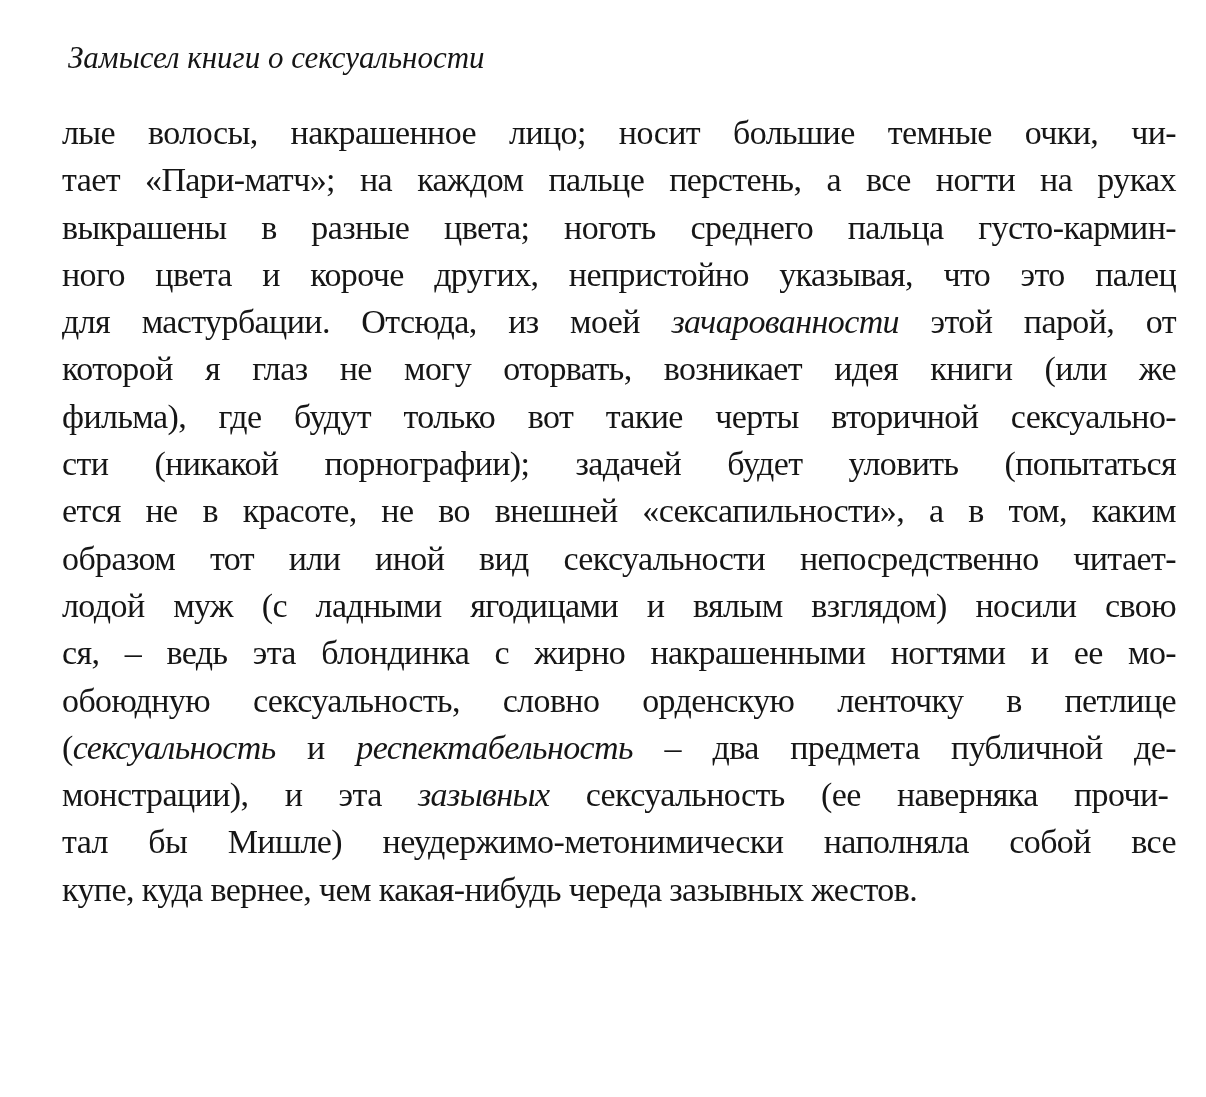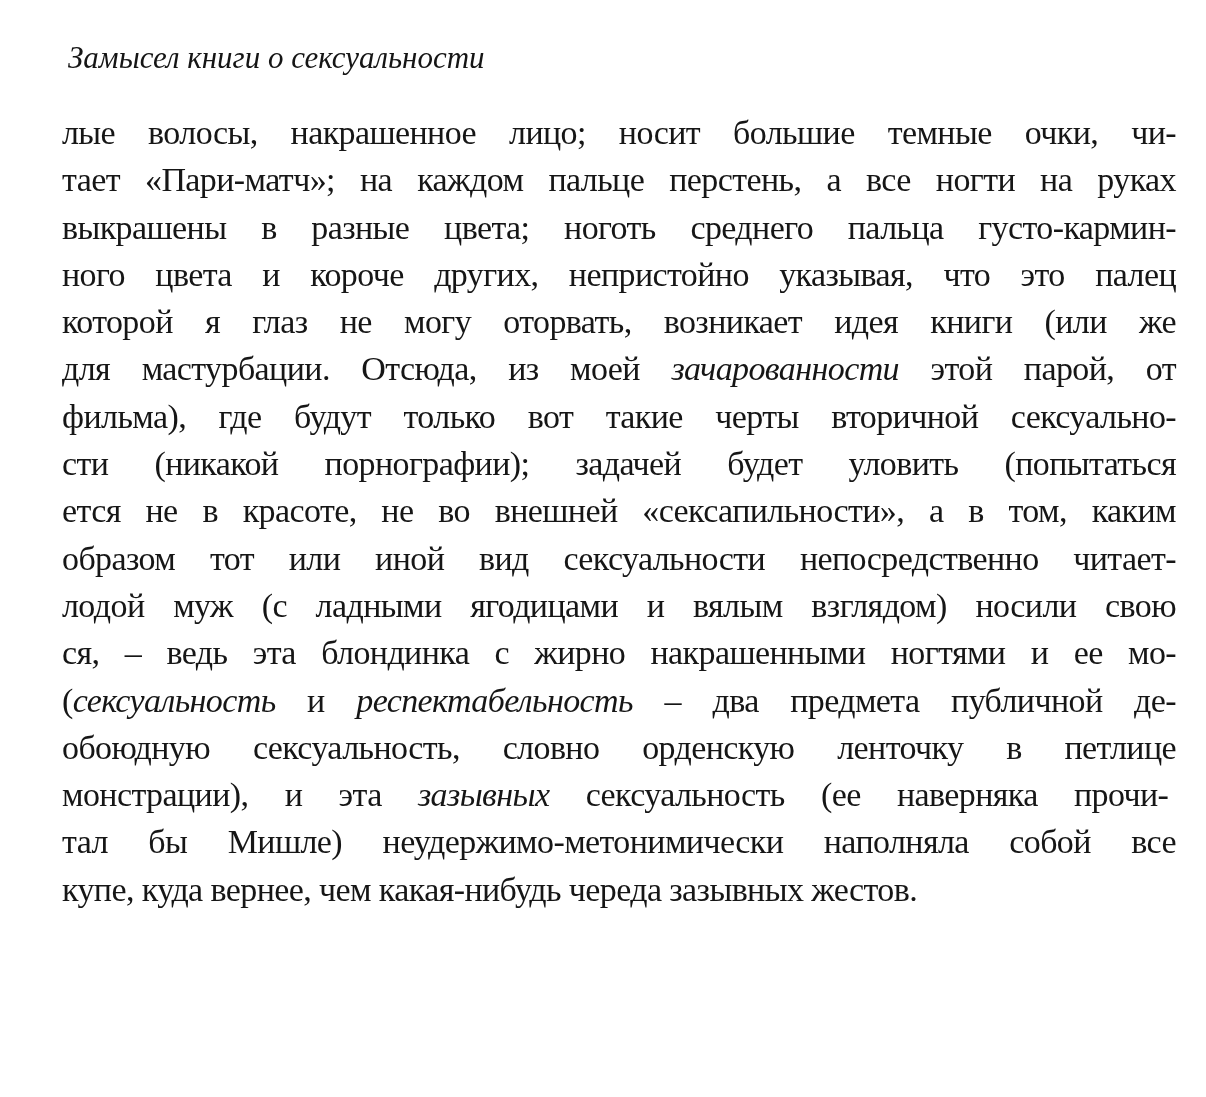--- a/index.html
+++ b/index.html
@@ -60,27 +60,27 @@
 </head>
 <body>
 
 <div class="page">
   <div class="heading">Замысел книги о сексуальности</div>
   <div class="body-text" id="body-paragraph">
       <div class="line"><span style="white-space: nowrap; display: inline-block; word-spacing: 25.12px;"><span>лые волосы, накрашенное лицо; носит большие темные очки, чи-</span></span></div>
       <div class="line"><span style="white-space: nowrap; display: inline-block; word-spacing: 17.2px;"><span>тает «Пари-матч»; на каждом пальце перстень, а все ногти на руках</span></span></div>
       <div class="line"><span style="white-space: nowrap; display: inline-block; word-spacing: 26.81px;"><span>выкрашены в разные цвета; ноготь среднего пальца густо-кармин-</span></span></div>
       <div class="line"><span style="white-space: nowrap; display: inline-block; word-spacing: 22.51px;"><span>ного цвета и короче других, непристойно указывая, что это палец</span></span></div>
+      <div class="line"><span style="white-space: nowrap; display: inline-block; word-spacing: 23.63px;"><span>для мастурбации. Отсюда, из моей </span><span class="it">зачарованности</span><span> этой парой, от</span></span></div>
       <div class="line"><span style="white-space: nowrap; display: inline-block; word-spacing: 24.31px;"><span>которой я глаз не могу оторвать, возникает идея книги (или же</span></span></div>
-      <div class="line"><span style="white-space: nowrap; display: inline-block; word-spacing: 23.63px;"><span>для мастурбации. Отсюда, из моей </span><span class="it">зачарованности</span><span> этой парой, от</span></span></div>
       <div class="line"><span style="white-space: nowrap; display: inline-block; word-spacing: 24.63px;"><span>фильма), где будут только вот такие черты вторичной сексуально-</span></span></div>
       <div class="line"><span style="white-space: nowrap; display: inline-block; word-spacing: 38.2px;"><span>сти (никакой порнографии); задачей будет уловить (попытаться</span></span></div>
       <div class="line"><span style="white-space: nowrap; display: inline-block; word-spacing: 16.91px;"><span>ется не в красоте, не во внешней «сексапильности», а в том, каким</span></span></div>
       <div class="line"><span style="white-space: nowrap; display: inline-block; word-spacing: 26.83px;"><span>образом тот или иной вид сексуальности непосредственно читает-</span></span></div>
       <div class="line"><span style="white-space: nowrap; display: inline-block; word-spacing: 20.81px;"><span>лодой муж (с ладными ягодицами и вялым взглядом) носили свою</span></span></div>
       <div class="line"><span style="white-space: nowrap; display: inline-block; word-spacing: 17.42px;"><span>ся, – ведь эта блондинка с жирно накрашенными ногтями и ее мо-</span></span></div>
+      <div class="line"><span style="white-space: nowrap; display: inline-block; word-spacing: 34.92px;"><span>обоюдную сексуальность, словно орденскую ленточку в петлице</span></span></div>
       <div class="line"><span style="white-space: nowrap; display: inline-block; word-spacing: 23.66px;"><span>(</span><span class="it">сексуальность</span><span> и </span><span class="it">респектабельность</span><span> – два предмета публичной де-</span></span></div>
-      <div class="line"><span style="white-space: nowrap; display: inline-block; word-spacing: 34.92px;"><span>обоюдную сексуальность, словно орденскую ленточку в петлице</span></span></div>
       <div class="line"><span style="white-space: nowrap; display: inline-block; word-spacing: 28.37px;"><span>монстрации), и эта </span><span class="it">зазывных</span><span> сексуальность (ее наверняка прочи-</span></span></div>
       <div class="line"><span style="white-space: nowrap; display: inline-block; word-spacing: 32.56px;"><span>тал бы Мишле) неудержимо-метонимически наполняла собой все</span></span></div>
       <div class="line last"><span style="white-space: nowrap; display: inline-block;"><span>купе, куда вернее, чем какая-нибудь череда зазывных жестов.</span></span></div>
     </div>
 </div>
 
 </body></html>

